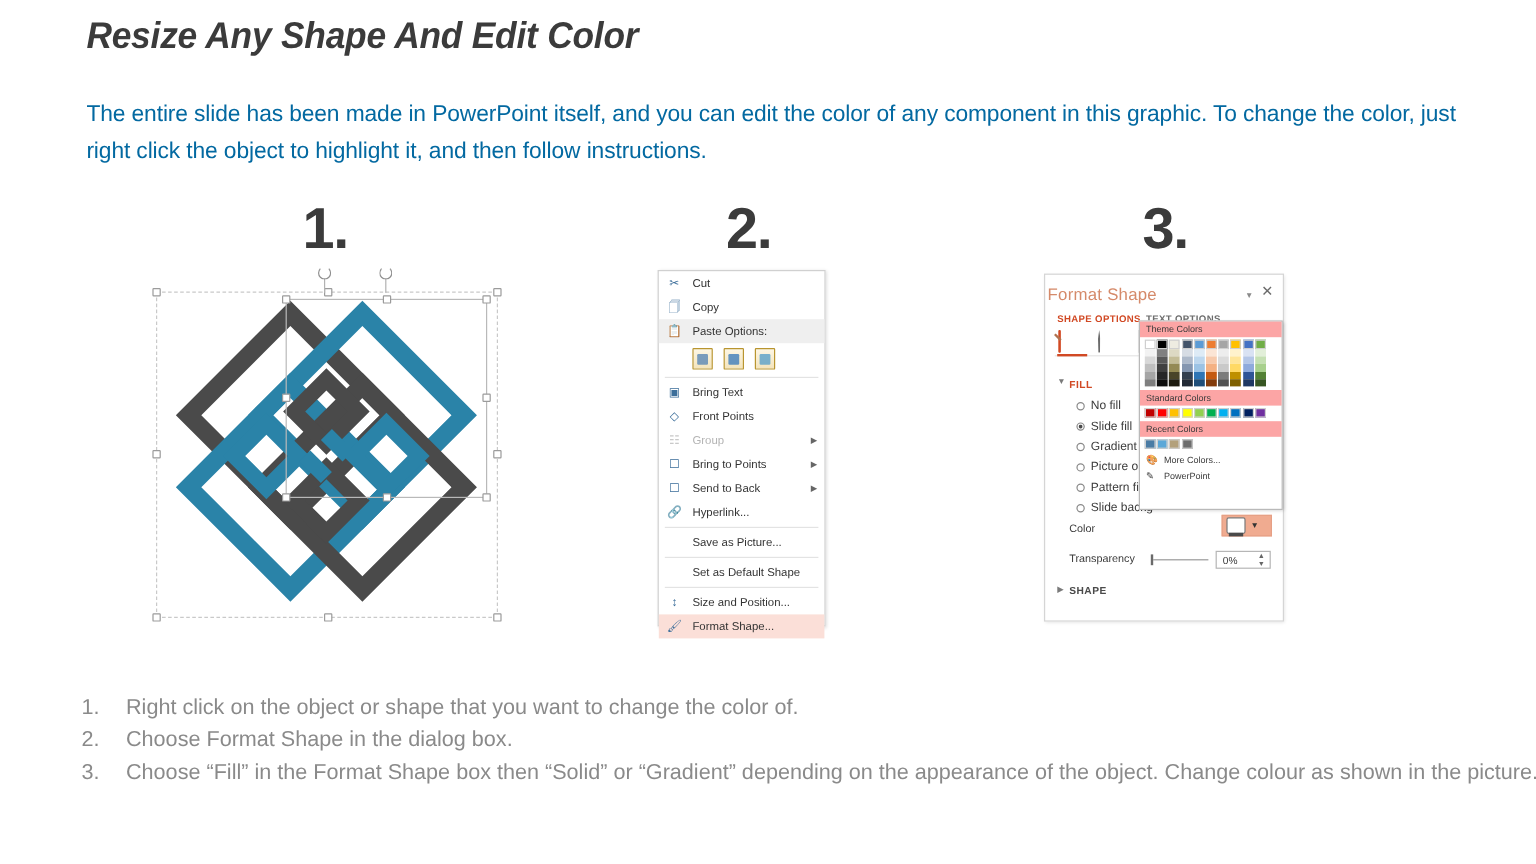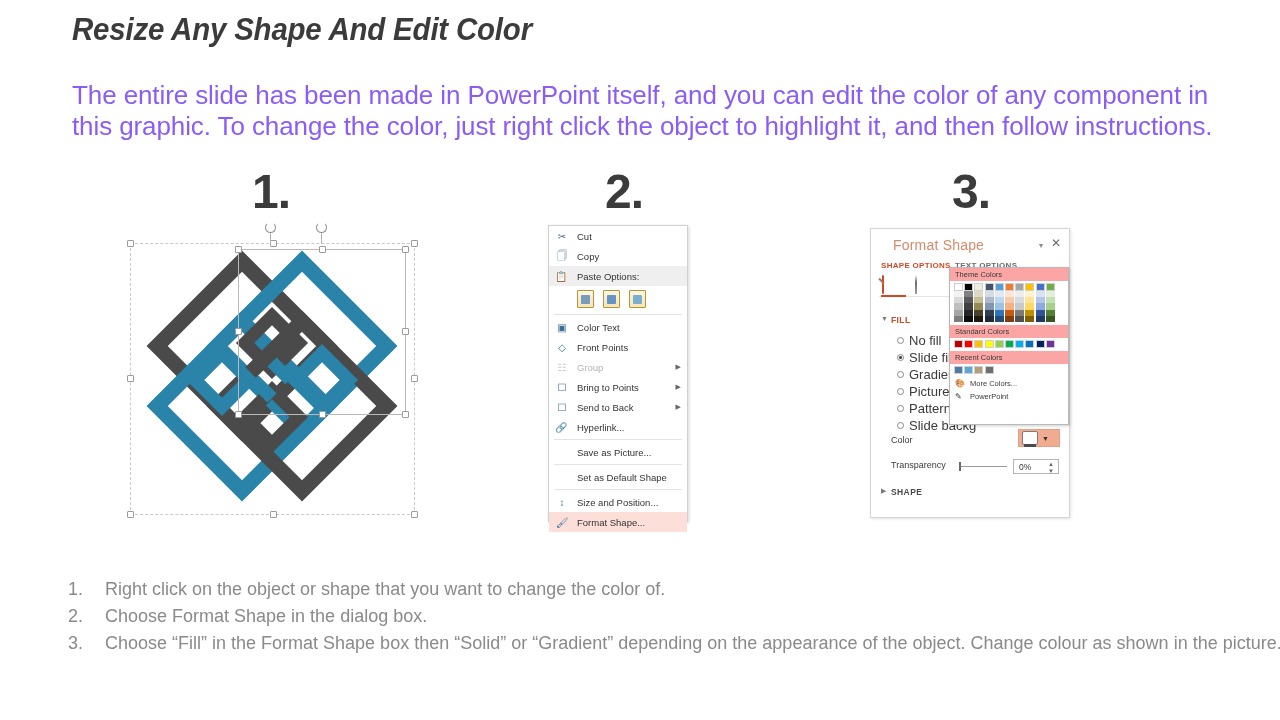--- a/index.html
+++ b/index.html
@@ -14,21 +14,21 @@
   .title{
     position:absolute;left:72px;top:12px;
     font-size:31px;font-style:italic;font-weight:600;
     color:#3b3b3b;letter-spacing:-0.2px;
     font-family:"Liberation Sans",sans-serif;
     transform:scaleX(0.95);transform-origin:left center;
     white-space:nowrap;
   }
   .subtitle{
     position:absolute;left:72px;top:80px;width:1150px;
-    font-size:26px;line-height:31px;color:#8b5cf6;
+    font-size:19px;line-height:31px;color:#0369a1;
     letter-spacing:-0.1px;
   }
 
   
   .step-num{
     position:absolute;font-size:48px;font-weight:bold;color:#3b3b3b;
     line-height:1;letter-spacing:-1px;
   }
   #num1{left:252px;top:168px;}
   #num2{left:605px;top:168px;}
@@ -87,21 +87,21 @@
   .paste-ic.b:after{background:#3f7dbb;}
   .paste-ic.c:after{background:#59a0c9;}
 
   
   .fs{
     position:absolute;left:870px;top:228px;width:200px;height:290px;
     background:#ffffff;border:1px solid #d5d5d5;box-sizing:border-box;
     box-shadow:1px 1px 3px rgba(0,0,0,.12);
   }
   .fs-title{
-    position:absolute;left:22px;top:8px;font-size:14px;color:#d58a6a;
+    position:absolute;left:2px;top:8px;font-size:14px;color:#d58a6a;
     letter-spacing:.2px;
   }
   .fs-caret{position:absolute;right:26px;top:12px;font-size:8px;color:#8a8a8a;}
   .fs-close{position:absolute;right:8px;top:8px;font-size:12px;color:#6b6b6b;line-height:1;}
   .fs-tab{position:absolute;top:32px;font-size:8px;font-weight:bold;letter-spacing:.3px;}
   #tabShape{left:10px;color:#d14924;}
   #tabText{left:84px;color:#6d6d6d;text-align:right;}
   .fs-icons{position:absolute;left:10px;top:44px;display:flex;gap:14px;align-items:center;}
   .fs-ic{width:20px;height:20px;position:relative;}
   .fill-ic{
@@ -123,21 +123,21 @@
   .fs-underline{position:absolute;left:10px;top:66px;width:25px;height:1.5px;background:#d14924;}
   .fs-rule{position:absolute;left:8px;top:67px;width:184px;height:1px;background:#e5e5e5;}
   .fs-sect{
     position:absolute;font-size:8.5px;font-weight:bold;color:#d14924;letter-spacing:.4px;
   }
   #sectFill{left:20px;top:86px;}
   #sectLine{left:20px;top:258px;color:#4a4a4a;}
   .sect-tri{position:absolute;font-size:7px;color:#7a7a7a;}
   #triFill{left:10px;top:86px;}
   #triLine{left:10px;top:258px;}
-  .radio-row{position:absolute;left:26px;font-size:13px;color:#3a3a3a;display:flex;align-items:center;gap:5px;justify-content:center;}
+  .radio-row{position:absolute;left:26px;font-size:10px;color:#3a3a3a;display:flex;align-items:center;gap:5px;justify-content:center;}
   .radio{
     width:7px;height:7px;border:1px solid #8a8a8a;border-radius:50%;
     background:#fff;box-sizing:border-box;position:relative;flex:none;
   }
   .radio.on:after{
     content:"";position:absolute;left:1.4px;top:1.4px;width:2.4px;height:2.4px;
     background:#4a4a4a;border-radius:50%;
   }
   .fs-color-row{position:absolute;left:20px;top:206px;font-size:9px;color:#3a3a3a;}
   .color-btn{
@@ -273,21 +273,21 @@
     </div>
     <div class="paste-row">
       <span class="paste-ic a"></span>
       <span class="paste-ic b"></span>
       <span class="paste-ic c"></span>
     </div>
     <div class="ctx-sep"></div>
 
     <div class="ctx-item">
       <span class="ic">▣</span>
-      <span>Color Text</span>
+      <span>Bring Text</span>
     </div>
     <div class="ctx-item">
       <span class="ic">◇</span>
       <span>Front Points</span>
     </div>
     <div class="ctx-item dim">
       <span class="ic" style="color:#c9c9c9;">☷</span>
       <span>Group</span>
       <span class="arrow">▶</span>
     </div>

